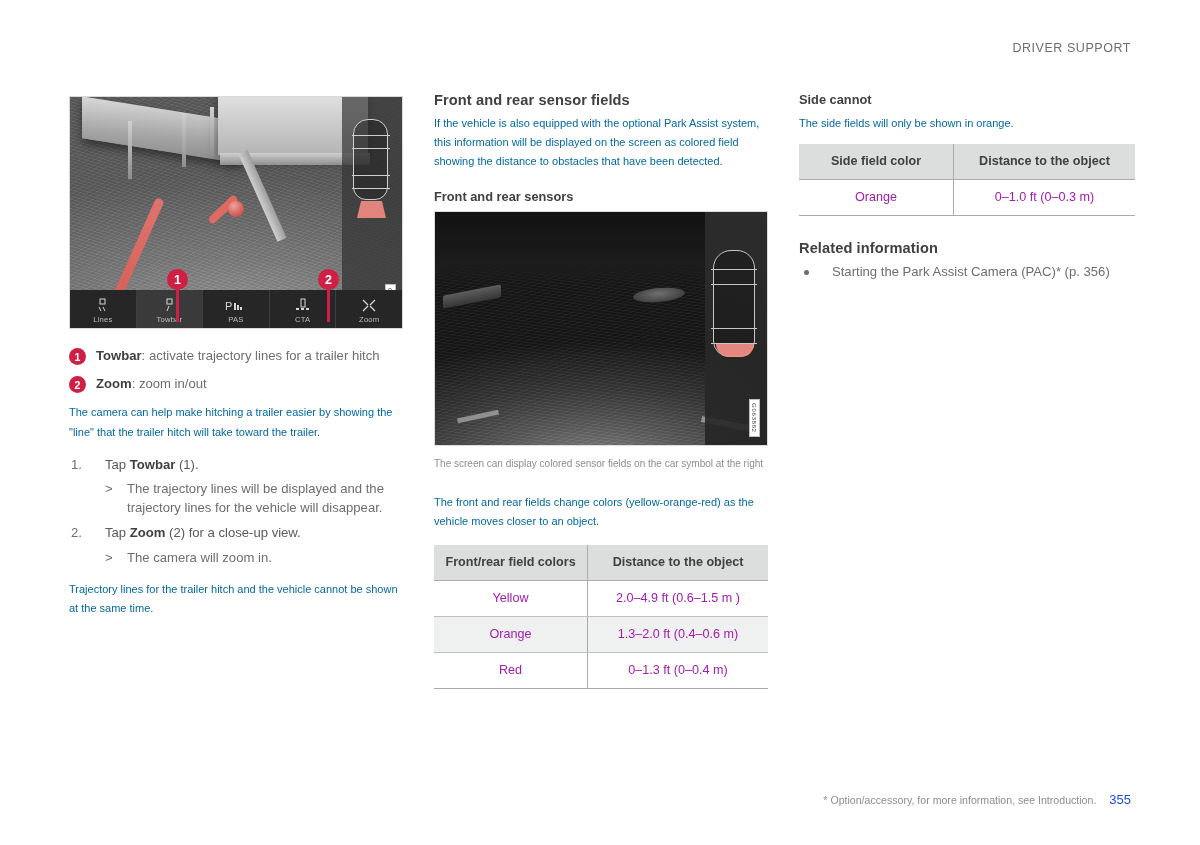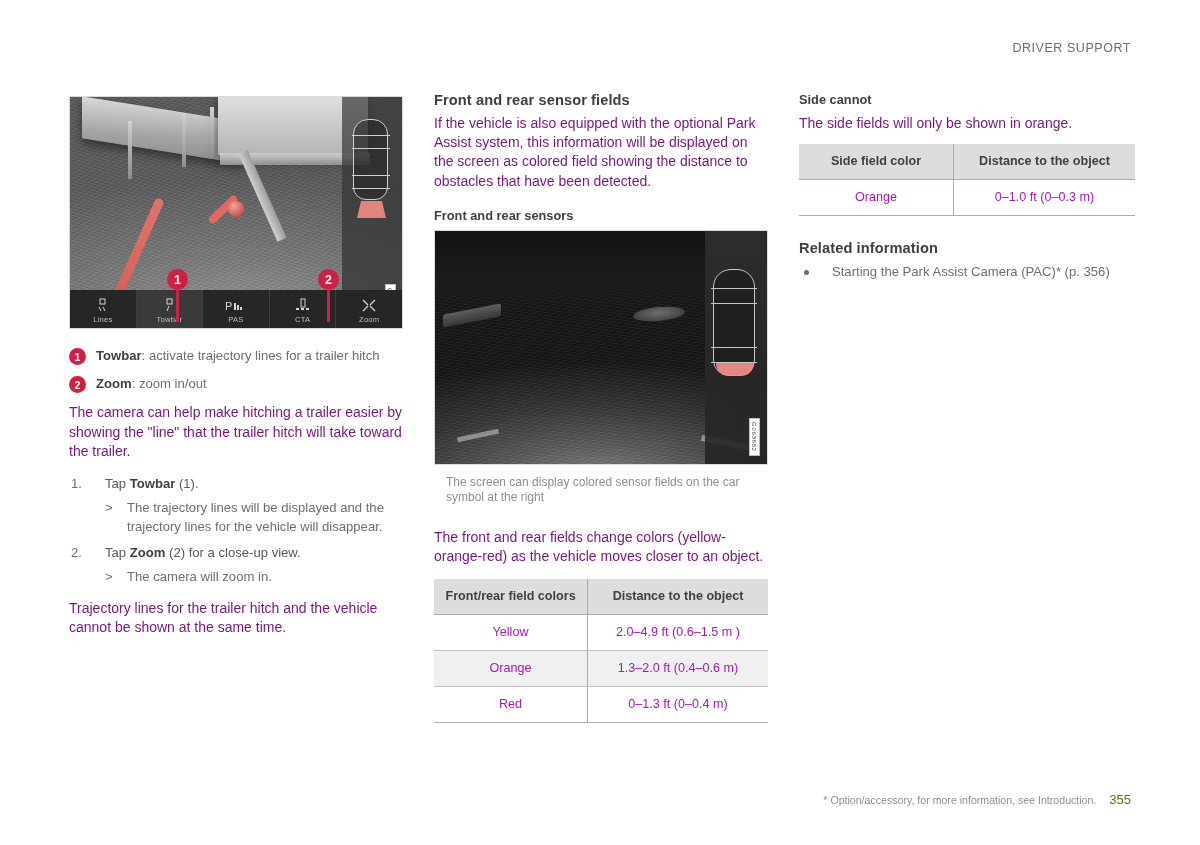--- a/index.html
+++ b/index.html
@@ -46,24 +46,24 @@
     margin: 0 0 6px 0;
     letter-spacing: 0.1px;
   }
   h3.sub {
     font-size: 12.8px;
     font-weight: bold;
     color: #404041;
     margin: 17px 0 7px 0;
   }
   p.body {
-    font-size: 14px;
+    font-size: 11px;
     line-height: 19.2px;
     margin: 0 0 13px 0;
-    color: #701a75;
+    color: #0369a1;
   }
 
   
   .fig1-wrap {
     position: relative;
     width: 334px;
     height: 233px;
     margin-top: 4px;
   }
   .fig1 {
@@ -407,24 +407,24 @@
     position: absolute;
     right: 13px; top: 132px;
     width: 38px; height: 13px;
     background: #ef8d84;
     border-radius: 0 0 14px 14px;
     opacity: .95;
   }
   .idcode-2 { right: 7px; bottom: 8px; }
 
   p.caption {
-    font-size: 12px;
+    font-size: 10px;
     line-height: 15.6px;
     color: #8d8e90;
-    margin: 10px 0 0 12px;
+    margin: 10px 0 0 0;
   }
 
   
   table.vtable {
     width: 100%;
     border-collapse: collapse;
     margin-top: 11px;
     font-size: 12.6px;
   }
   table.vtable th {
@@ -474,21 +474,21 @@
   .footnote {
     position: absolute;
     right: 69px;
     bottom: 38px;
     font-size: 10.6px;
     color: #8d8e90;
     white-space: nowrap;
   }
   .pagenum {
     font-size: 13px;
-    color: #4d7c0f;
+    color: #1d4ed8;
     margin-left: 10px;
   }
 </style>
 </head>
 <body>
 
 <div class="page-header">DRIVER SUPPORT</div>
 
 <div class="columns">
 

